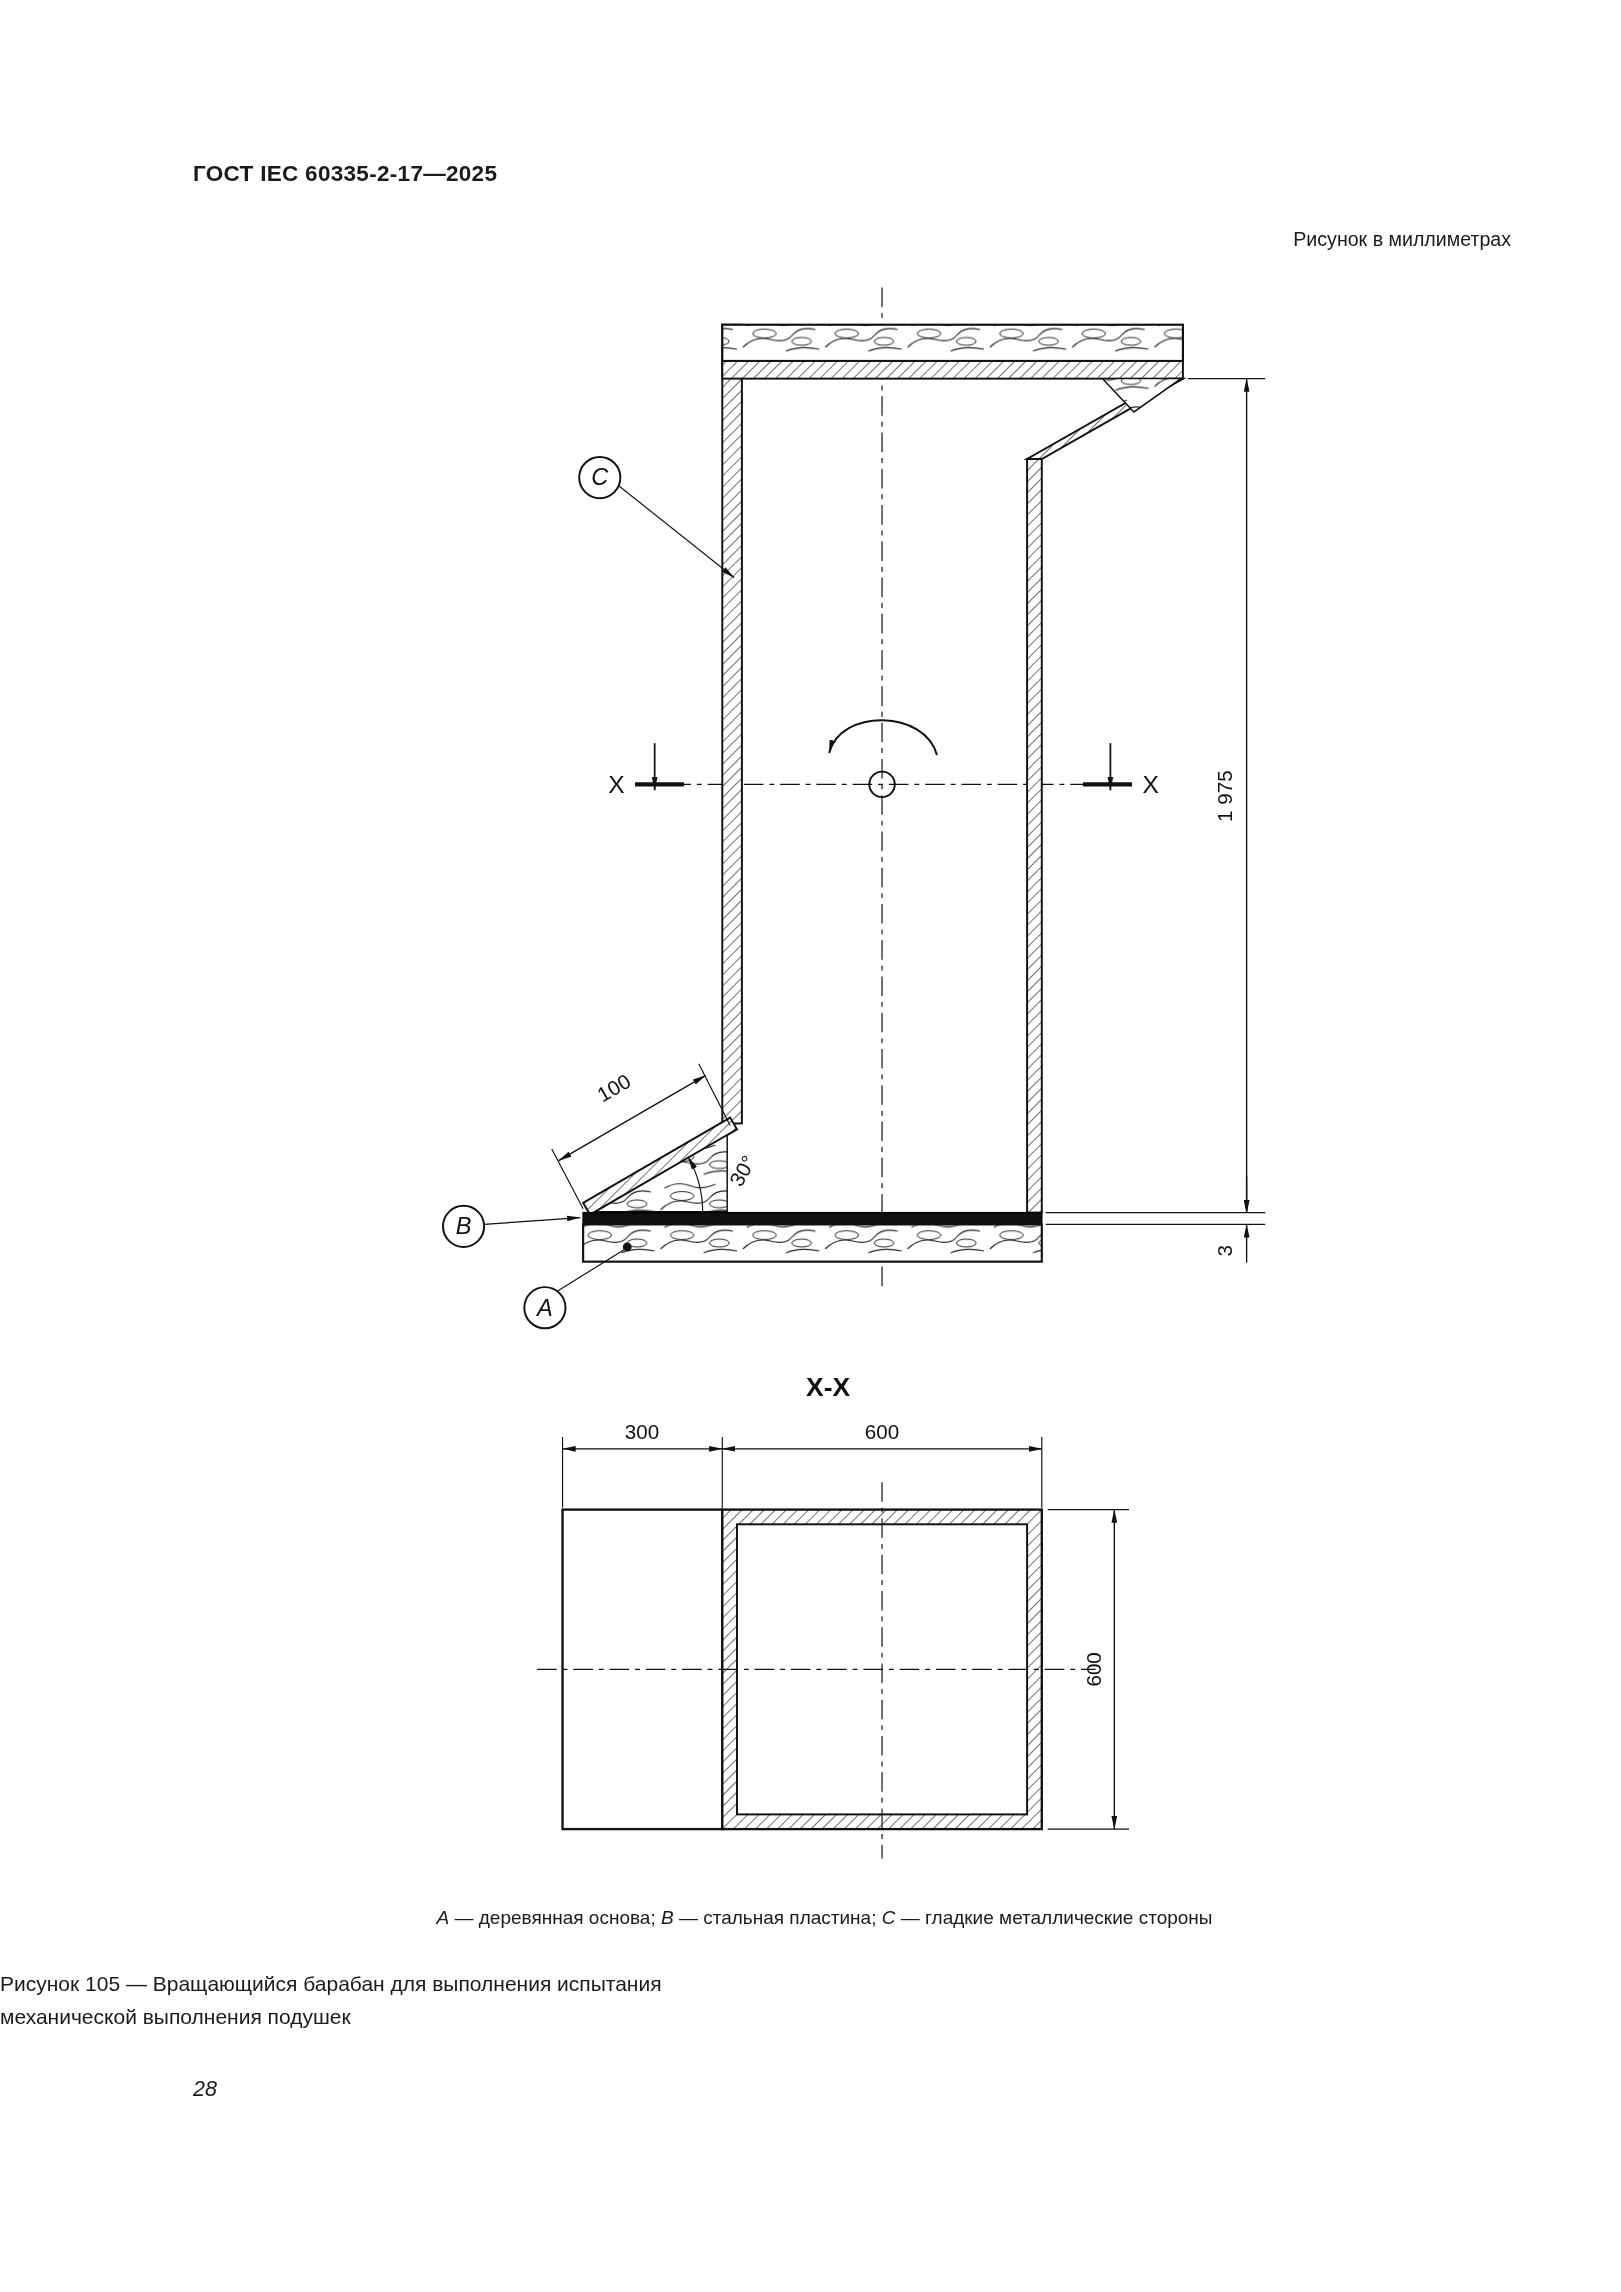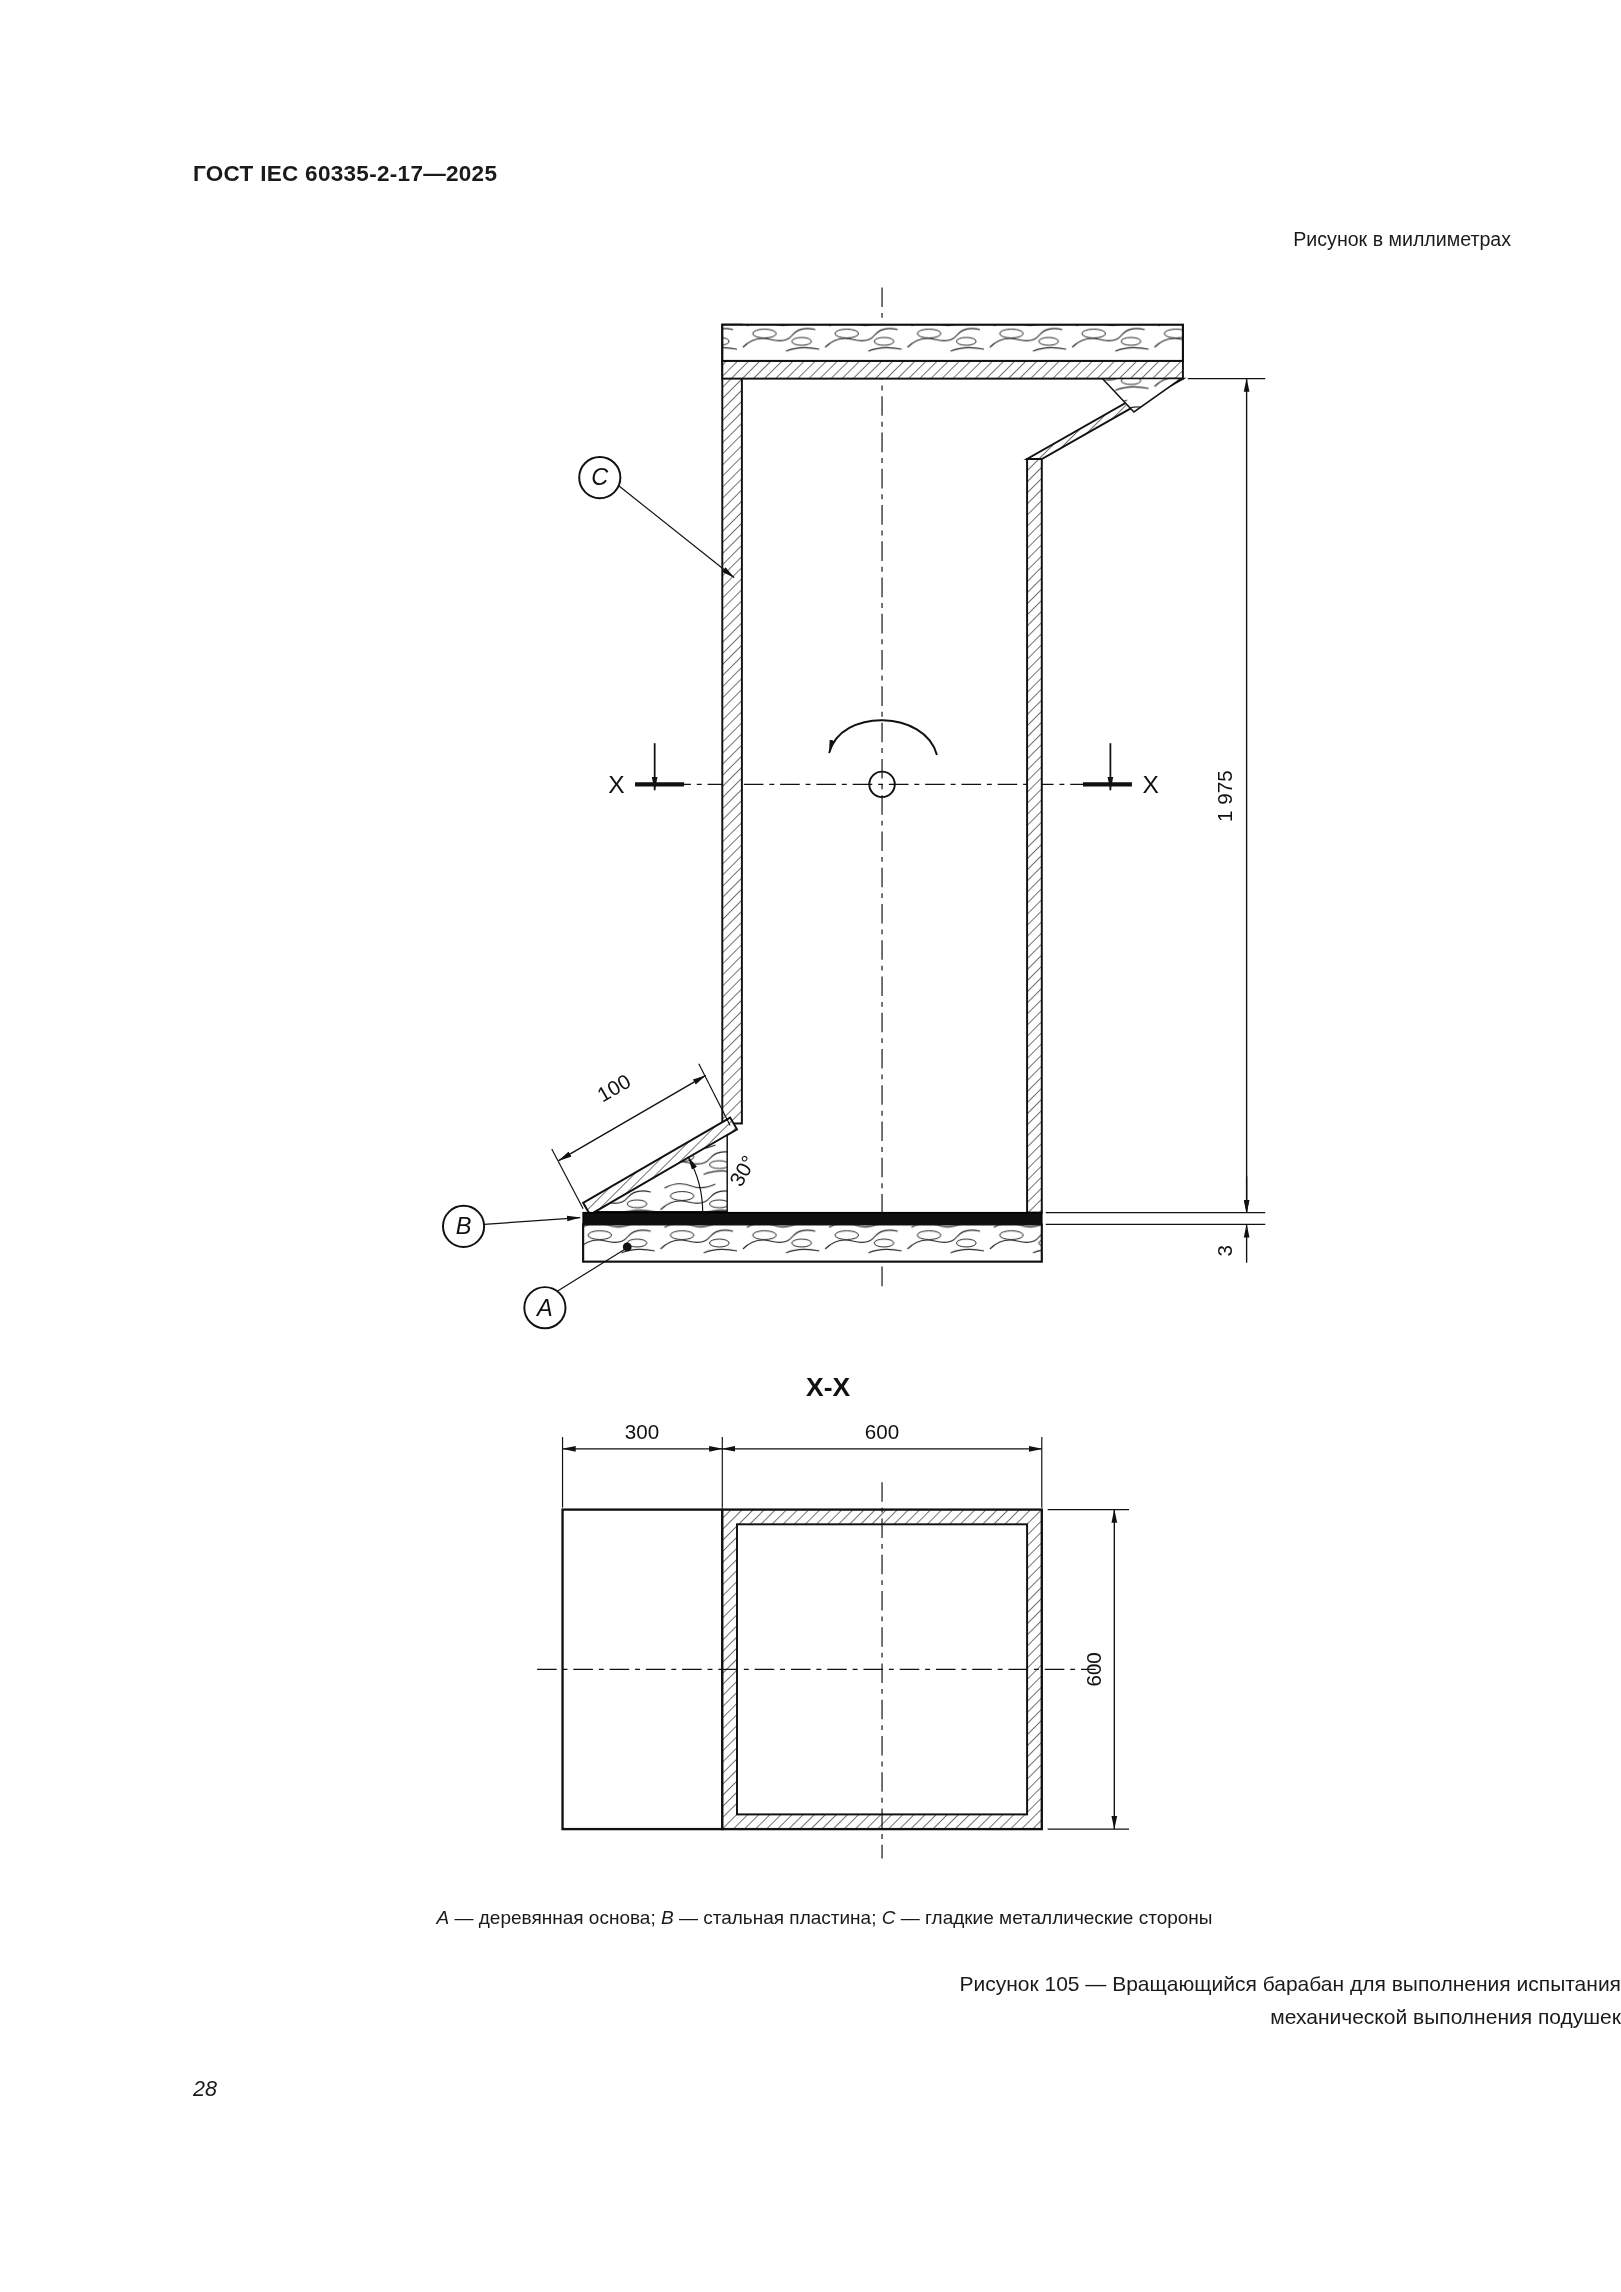--- a/index.html
+++ b/index.html
@@ -4,21 +4,21 @@
 <style>
   html,body{margin:0;padding:0;background:#ffffff;}
   .page{
     position:relative;width:1621px;height:2293px;background:#fff;
     font-family:"Liberation Sans",sans-serif;color:#1a1a1a;overflow:hidden;
   }
   .header{position:absolute;left:193px;top:145px;font-size:22.5px;font-weight:700;letter-spacing:0.3px;margin-top:16px;}
   .units{position:absolute;right:110px;top:228px;font-size:19.6px;}
   .legend{position:absolute;left:0;width:100%;top:1907px;text-align:center;font-size:19px;margin-left:14px;}
   .legend i{font-style:italic;}
-  .figcap{position:absolute;left:0;width:100%;top:1968px;text-align:right;font-size:21px;line-height:1.55;}
+  .figcap{position:absolute;left:0;width:100%;top:1968px;text-align:left;font-size:21px;line-height:1.55;}
   .pagenum{position:absolute;left:193px;top:2076px;font-size:21.6px;font-style:italic;}
   svg.drawing{position:absolute;left:0;top:0;}
   svg text{font-family:"Liberation Sans",sans-serif;fill:#111;}
   .dim{font-size:21px;}
   .letter{font-size:24px;font-style:italic;}
   .xl{font-size:25px;}
   .sec-title{font-size:27px;font-weight:700;}
   .cl{stroke:#111;stroke-width:1.2;stroke-dasharray:20 6 5 6;fill:none;}
   .thin{stroke:#111;stroke-width:1.2;fill:none;}
   .dline{stroke:#111;stroke-width:1.4;fill:none;}

